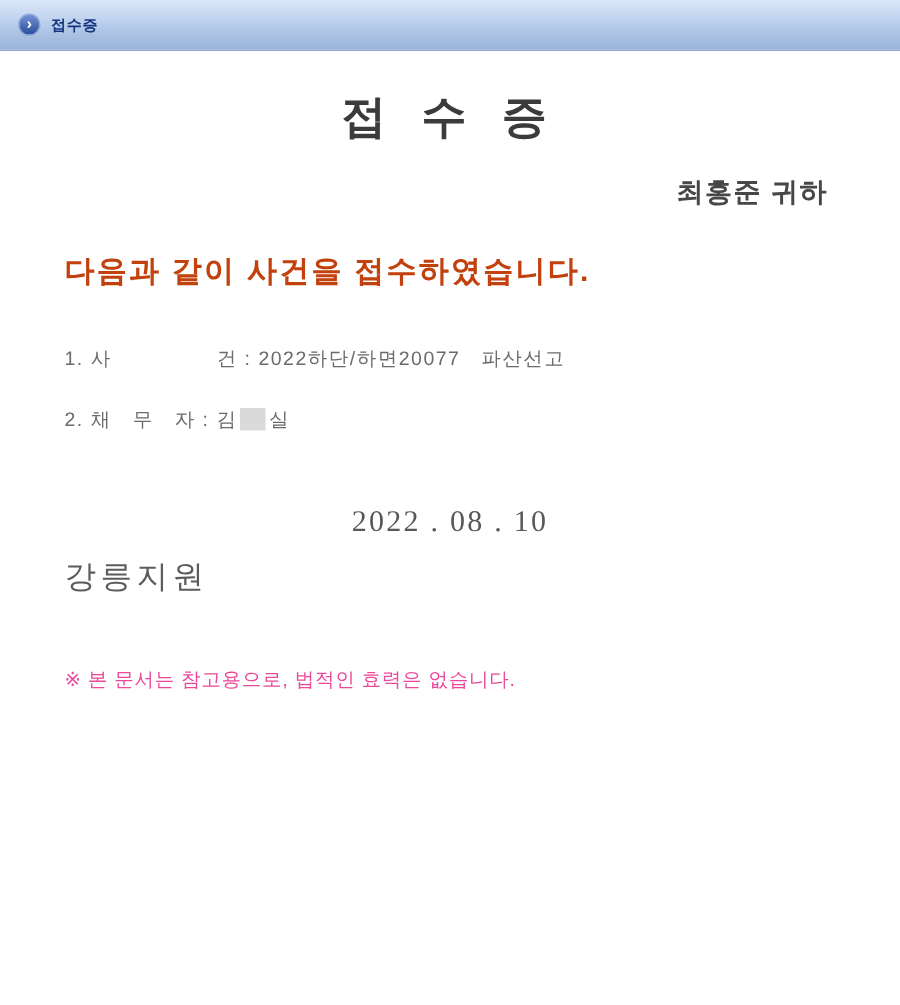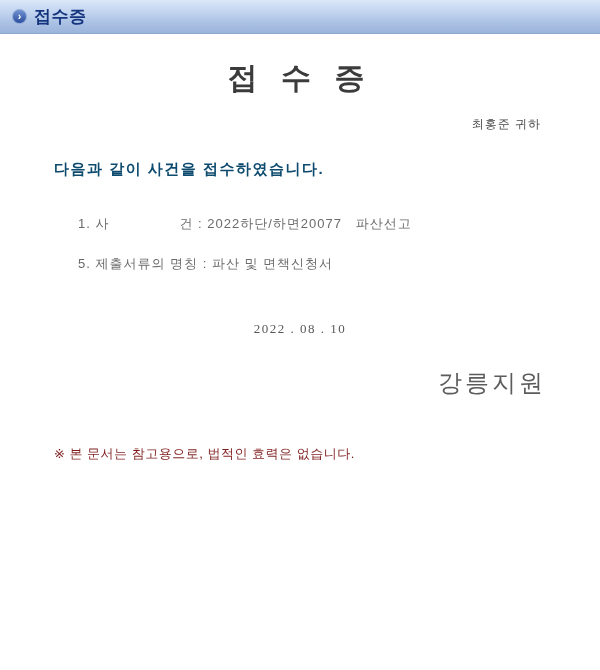--- a/index.html
+++ b/index.html
@@ -33,93 +33,92 @@
     border: 1px solid #8fa9d8;
     color: #ffffff;
     font-size: 11px;
     line-height: 13px;
     text-align: center;
     font-weight: bold;
     margin-right: 7px;
     flex: 0 0 auto;
   }
   .header-title {
-    font-size: 17px;
+    font-size: 10px;
     font-weight: bold;
     color: #16357f;
     letter-spacing: 0.5px;
     font-family: Liberation Serif, serif;
   }
   
-  .doc { padding: 0 54px; }
+  .doc { padding: 0 43px; }
   .doc-title {
     margin-top: 24px;
     text-align: center;
     font-family: "Liberation Serif", "DejaVu Serif", serif;
     font-size: 30px;
     font-weight: bold;
     color: #3b3b3b;
     letter-spacing: 8px;
     white-space: pre;
   }
   .recipient {
     margin-top: 17px;
     text-align: right;
     padding-right: 5px;
-    font-size: 12px;
-    font-weight: normal;
+    font-size: 18px;
+    font-weight: bold;
     color: #474747;
     letter-spacing: 1px;
   }
   .intro {
     margin-top: 27px;
-    font-size: 15px;
+    font-size: 20px;
     font-weight: bold;
-    color: #0c4a6e;
+    color: #c2410c;
     letter-spacing: 1.5px;
   }
   .items { margin-top: 38px; }
   .item {
     font-size: 13px;
     color: #6b6b6b;
     letter-spacing: 1px;
     white-space: pre;
     margin-bottom: 26px;
     line-height: 14px;
-    margin-left: 24px;
   }
   .mask {
     display: inline-block;
     width: 17px;
     height: 15px;
     background: #dadada;
     vertical-align: -3px;
     margin: 0 2px;
   }
   .issue-date {
     margin-top: 50px;
     text-align: center;
     font-family: "Liberation Serif", "DejaVu Serif", serif;
-    font-size: 13px;
+    font-size: 20px;
     color: #585858;
     letter-spacing: 1.5px;
     white-space: pre;
   }
   .court {
-    margin-top: 30px;
-    text-align: right;
-    font-size: 24px;
+    margin-top: 10px;
+    text-align: left;
+    font-size: 21px;
     color: #5c5c5c;
     letter-spacing: 3px;
     font-weight: 500;
   }
   .footnote {
     margin-top: 46px;
     font-size: 13px;
-    color: #7f1d1d;
+    color: #ec4899;
     letter-spacing: 0.5px;
     white-space: pre;
   }
 </style>
 </head>
 <body>
 
 <div class="page">
 
   <div class="header-bar">
@@ -130,21 +129,21 @@
   <div class="doc">
 
     <div class="doc-title">접 수 증</div>
 
     <div class="recipient">최홍준 귀하</div>
 
     <div class="intro">다음과 같이 사건을 접수하였습니다.</div>
 
     <div class="items">
       <div class="item">1. 사　　　　　건 : 2022하단/하면20077   파산선고</div>
-      <div class="item">5. 제출서류의 명칭 : 파산 및 면책신청서</div>
+      <div class="item"><span>2. 채　무　자 : 김</span><span class="mask"></span><span>실</span></div>
     </div>
 
     <div class="issue-date">2022 . 08 . 10</div>
 
     <div class="court">강릉지원</div>
 
     <div class="footnote">※ 본 문서는 참고용으로, 법적인 효력은 없습니다.</div>
 
   </div>
 </div>

